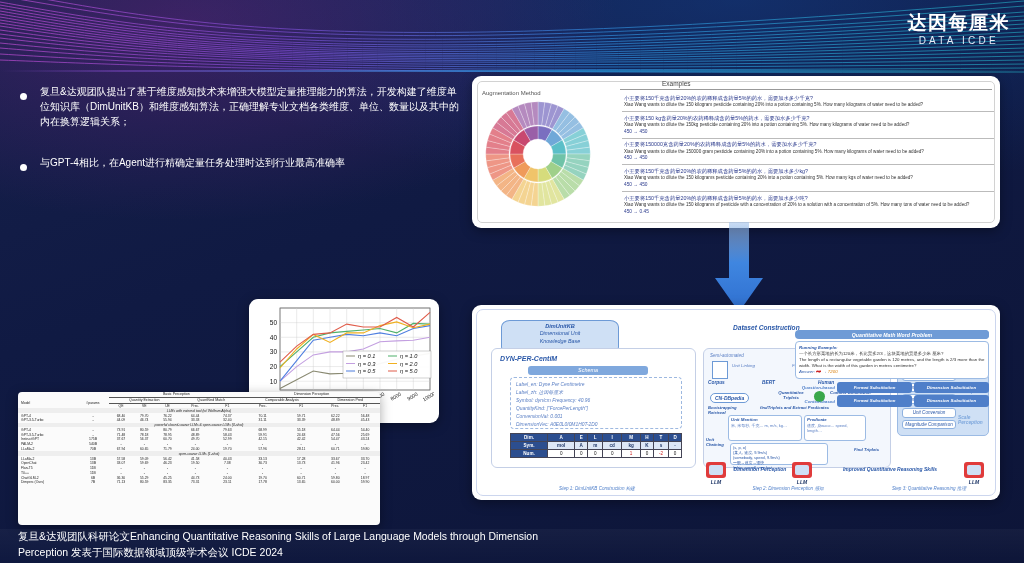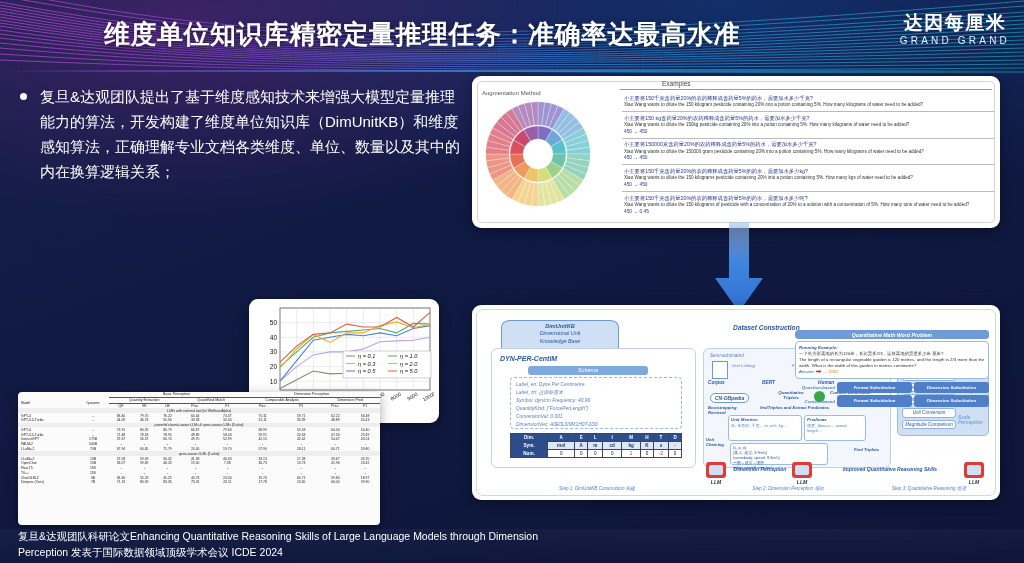--- a/index.html
+++ b/index.html
@@ -33,21 +33,21 @@
   }
   .logo { position: absolute; right: 14px; top: 12px; text-align: center; color: #fff; }
   .logo-cn { font-size: 19px; font-weight: bold; letter-spacing: 1.5px; line-height: 22px; }
   .logo-en { font-size: 10px; letter-spacing: 3.2px; color: #e7ecf7; line-height: 14px; }
 
   
   .bullets { position: absolute; left: 18px; top: 84px; width: 442px; }
   .bullet { display: flex; margin-bottom: 26px; }
   .dot { width: 7px; height: 7px; border-radius: 50%; background: #fff;
          margin: 9px 13px 0 2px; flex: 0 0 7px; }
-  .btxt { color: #ffffff; font-size: 15px; line-height: 25px; }
+  .btxt { color: #ffffff; font-size: 10px; line-height: 15px; }
 
   
   .panel { position: absolute; background:#fff; border-radius: 9px;
            box-shadow: 0 3px 12px rgba(0,0,0,.35); overflow: hidden; }
 
   
   #panel-aug { left: 472px; top: 76px; width: 528px; height: 152px; }
   .aug-inner { position:absolute; inset:5px; border:1px solid #d2d2d2; border-radius:5px; }
   .aug-label { position:absolute; left:10px; top:14px; font-size:6px; color:#555; }
   .aug-ex { position:absolute; left:190px; top:4px; font-size:6.5px; color:#444; }
@@ -161,31 +161,34 @@
         <path d="M0 48 C 180 63, 330 72, 1024 64"></path>
         <path d="M0 54 C 180 65, 330 73, 1024 68"></path>
         <path d="M0 60 C 180 67, 330 74, 1024 72"></path>
         <path d="M0 -4 C 200 30, 340 60, 1024 6"></path>
         <path d="M0 -9 C 200 27, 340 58, 1024 1"></path>
       </g>
     </svg>
   </div>
   <div class="hdr-line"></div>
 
-  <div class="title">维度单位知识库精密定量推理任务：准确率达最高水准</div>
 
   <div class="logo">
     <div class="logo-cn">达因每厘米</div>
-    <div class="logo-en">GRAND GRAND</div>
+    <div class="logo-en">DATA ICDE</div>
   </div>
 
   <div class="bullets">
     <div class="bullet">
       <div class="dot"></div>
       <div class="btxt">复旦&amp;达观团队提出了基于维度感知技术来增强大模型定量推理能力的算法，开发构建了维度单位知识库（DimUnitKB）和维度感知算法，正确理解专业文档各类维度、单位、数量以及其中的内在换算逻辑关系；</div>
+    </div>
+    <div class="bullet">
+      <div class="dot"></div>
+      <div class="btxt">与GPT-4相比，在Agent进行精确定量任务处理时达到行业最高准确率</div>
     </div>
   </div>
 
   <div class="panel" id="panel-aug">
     <div class="aug-inner"></div>
     <div class="aug-label">Augmentation Method</div>
     <div class="aug-ex">Examples</div>
     <div class="aug-exline"></div>
 
     <svg class="sunburst" viewBox="0 0 120 120">

